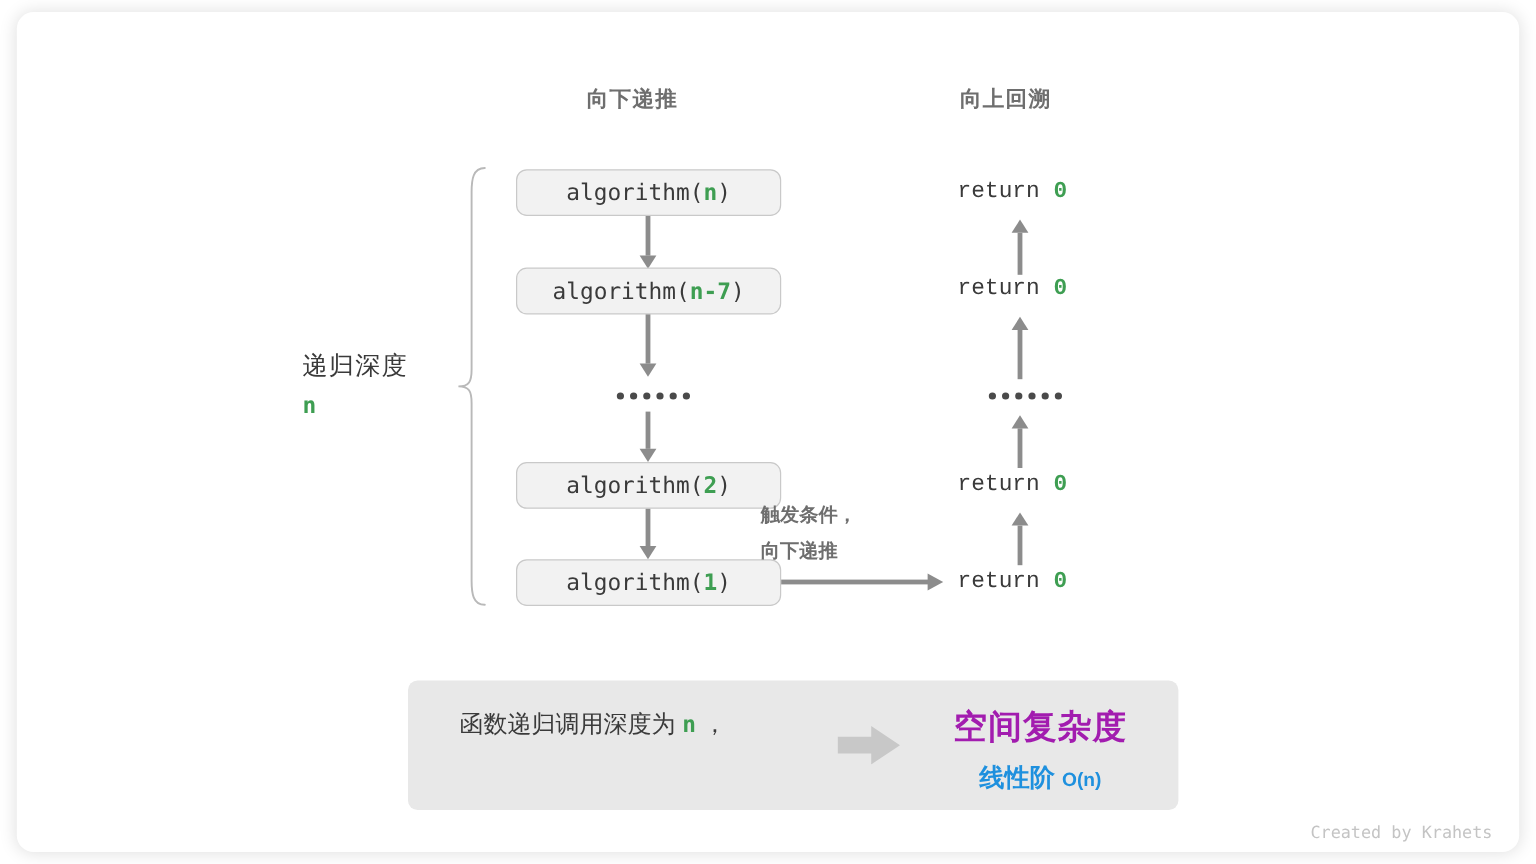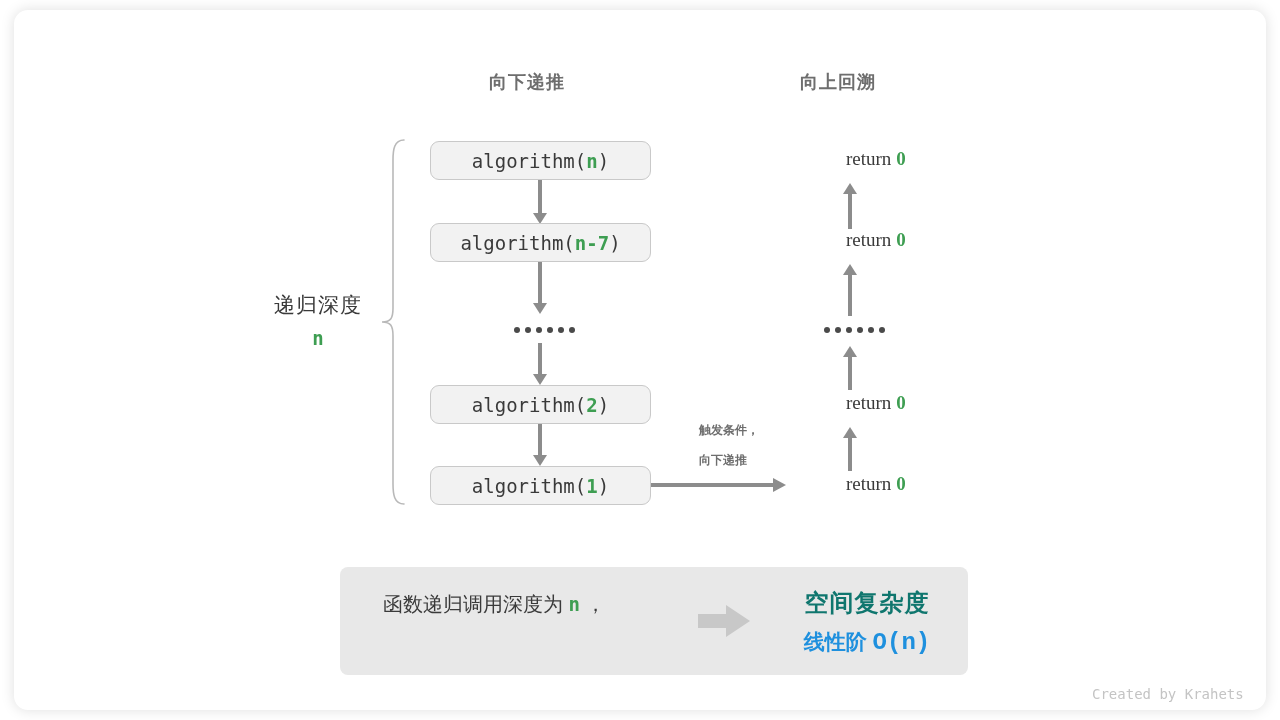--- a/index.html
+++ b/index.html
@@ -100,22 +100,22 @@
     display: block;
     width: 6px;
     height: 6px;
     border-radius: 50%;
     background: #4a4a4a;
   }
 
   
   .ret-line {
     position: absolute;
-    left: 832px;
-    font-family: Liberation Serif, serif;
+    left: 784px;
+    font-family: Liberation Mono, monospace;
     font-size: 19px;
     color: #3a3a3a;
     white-space: nowrap;
   }
   .ret-line .val {
     color: #3e9e52;
     font-weight: bold;
   }
   .u-arrow {
     position: absolute;
@@ -148,37 +148,36 @@
     right: 0; top: 0;
     width: 0; height: 0;
     border-top: 7px solid transparent;
     border-bottom: 7px solid transparent;
     border-left: 13px solid #8c8c8c;
   }
 
   
   #trigger-label {
     position: absolute;
-    left: 685px;
+    left: 620px;
     top: 405px;
-    font-size: 12px;
+    font-size: 16px;
     font-weight: bold;
     color: #6e6e6e;
     line-height: 30px;
     white-space: nowrap;
   }
 
   
   #depth-label {
     position: absolute;
     left: 238px;
     top: 281px;
     width: 104px;
-    text-align: center;
-    margin-left: 14px;
+    text-align: left;
   }
   #depth-label .zh {
     display: block;
     font-size: 21px;
     color: #3a3a3a;
     letter-spacing: 1px;
   }
   #depth-label .var {
     display: block;
     margin-top: 8px;
@@ -197,20 +196,21 @@
 
   
   #summary-box {
     position: absolute;
     left: 326px;
     top: 557px;
     width: 628px;
     height: 108px;
     background: #e8e8e8;
     border-radius: 8px;
+    padding-left: 14px;
   }
   #summary-left {
     position: absolute;
     left: 43px;
     top: 20px;
     font-size: 20px;
     color: #3a3a3a;
     line-height: 34px;
     white-space: nowrap;
   }
@@ -233,36 +233,36 @@
   }
   #summary-right {
     position: absolute;
     left: 437px;
     top: 20px;
     width: 180px;
     text-align: center;
   }
   #summary-right .title {
     display: block;
-    font-size: 24px;
-    font-weight: bold;
-    color: #0f766e;
+    font-size: 28px;
+    font-weight: bold;
+    color: #a21caf;
     letter-spacing: 1px;
   }
   #summary-right .value {
     display: block;
     margin-top: 9px;
     font-size: 21px;
     font-weight: bold;
     color: #1e90de;
     white-space: nowrap;
   }
   #summary-right .value .mono {
-    font-family: Liberation Mono, monospace;
-    font-size: 24px;
+    font-family: Liberation Sans, sans-serif;
+    font-size: 16px;
   }
 
   
   #credit {
     position: absolute;
     left: 1078px;
     top: 676px;
     font-family: "DejaVu Sans Mono", "Liberation Mono", monospace;
     font-size: 14px;
     color: #c4c4c4;

